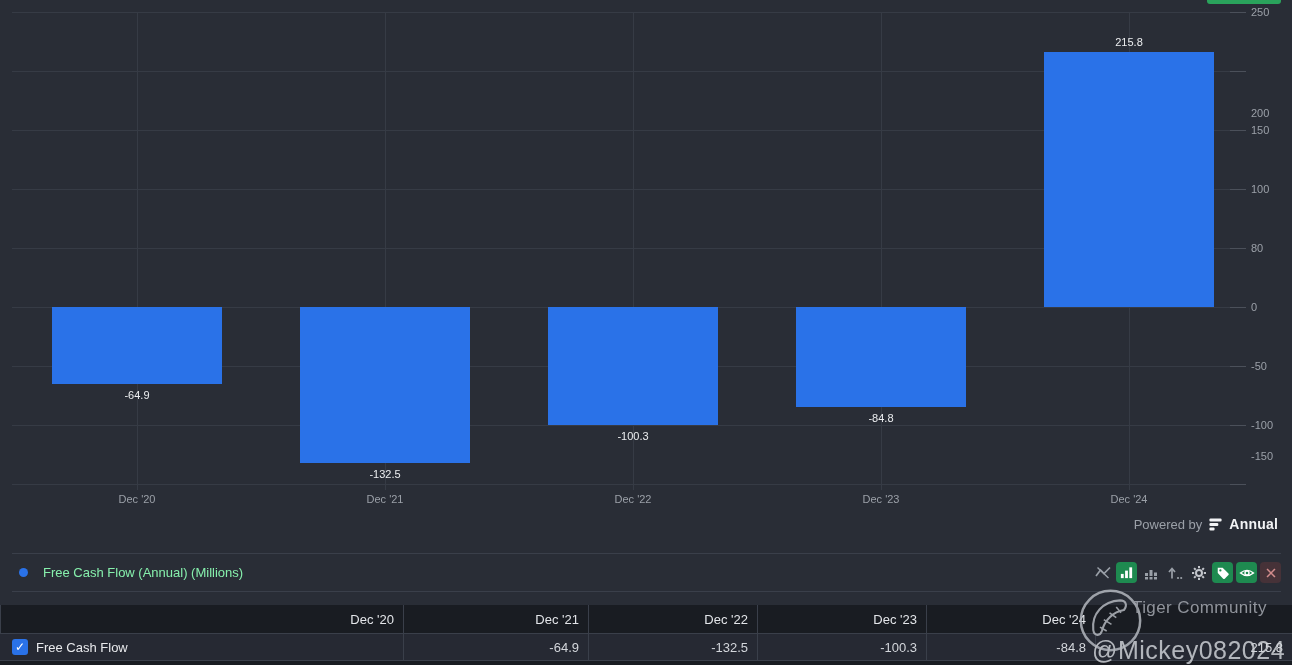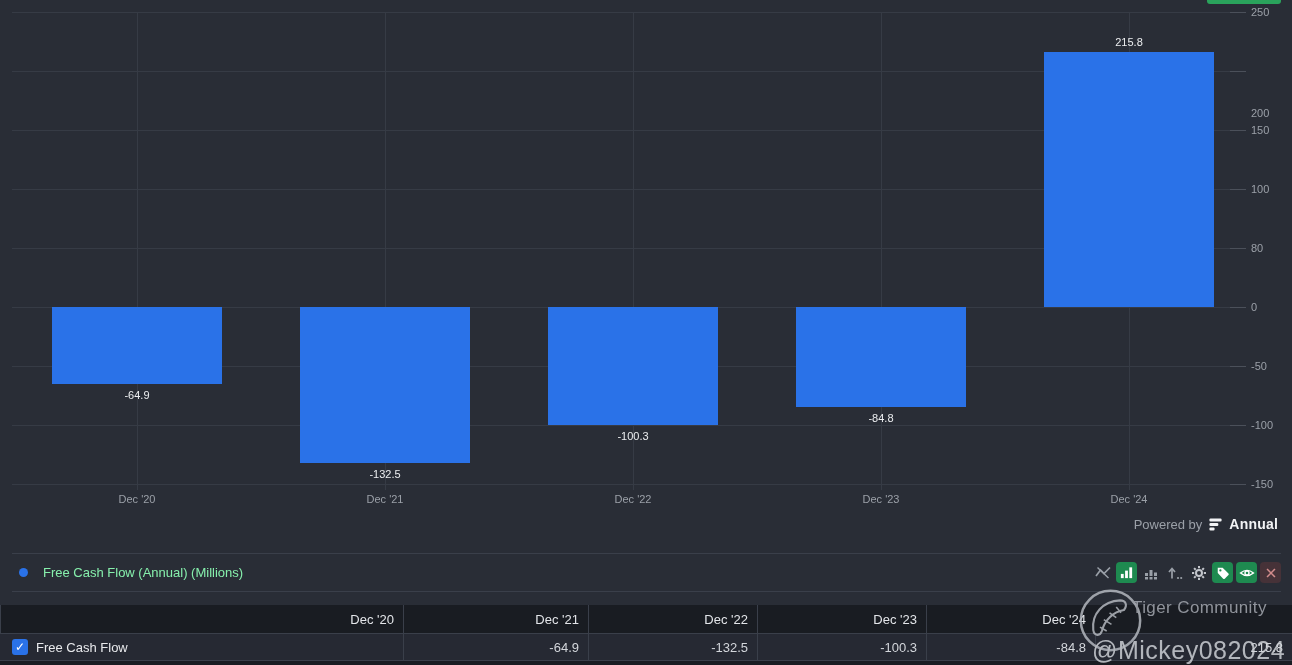--- a/index.html
+++ b/index.html
@@ -80,21 +80,21 @@
       <div class="ytick" style="left: 1230px; top: 307px; width: 16px;"></div>
       <div class="ylabel" style="left: 1251px; top: 301px;">0</div>
       <div class="hgrid" style="left: 12px; top: 366px; width: 1218px;"></div>
       <div class="ytick" style="left: 1230px; top: 366px; width: 16px;"></div>
       <div class="ylabel" style="left: 1251px; top: 360px;">-50</div>
       <div class="hgrid" style="left: 12px; top: 425px; width: 1218px;"></div>
       <div class="ytick" style="left: 1230px; top: 425px; width: 16px;"></div>
       <div class="ylabel" style="left: 1251px; top: 419px;">-100</div>
       <div class="hgrid" style="left: 12px; top: 484px; width: 1218px;"></div>
       <div class="ytick" style="left: 1230px; top: 484px; width: 16px;"></div>
-      <div class="ylabel" style="left: 1251px; top: 478px;">-150</div>
+      <div class="ylabel" style="left: 1251px; top: 450px;">-150</div>
       <div class="vgrid" style="left: 137px; top: 12px; height: 478px;"></div>
       <div class="xlabel" style="left: 97px; top: 493px;">Dec '20</div>
       <div class="vgrid" style="left: 385px; top: 12px; height: 478px;"></div>
       <div class="xlabel" style="left: 345px; top: 493px;">Dec '21</div>
       <div class="vgrid" style="left: 633px; top: 12px; height: 478px;"></div>
       <div class="xlabel" style="left: 593px; top: 493px;">Dec '22</div>
       <div class="vgrid" style="left: 881px; top: 12px; height: 478px;"></div>
       <div class="xlabel" style="left: 841px; top: 493px;">Dec '23</div>
       <div class="vgrid" style="left: 1129px; top: 12px; height: 478px;"></div>
       <div class="xlabel" style="left: 1089px; top: 493px;">Dec '24</div>

